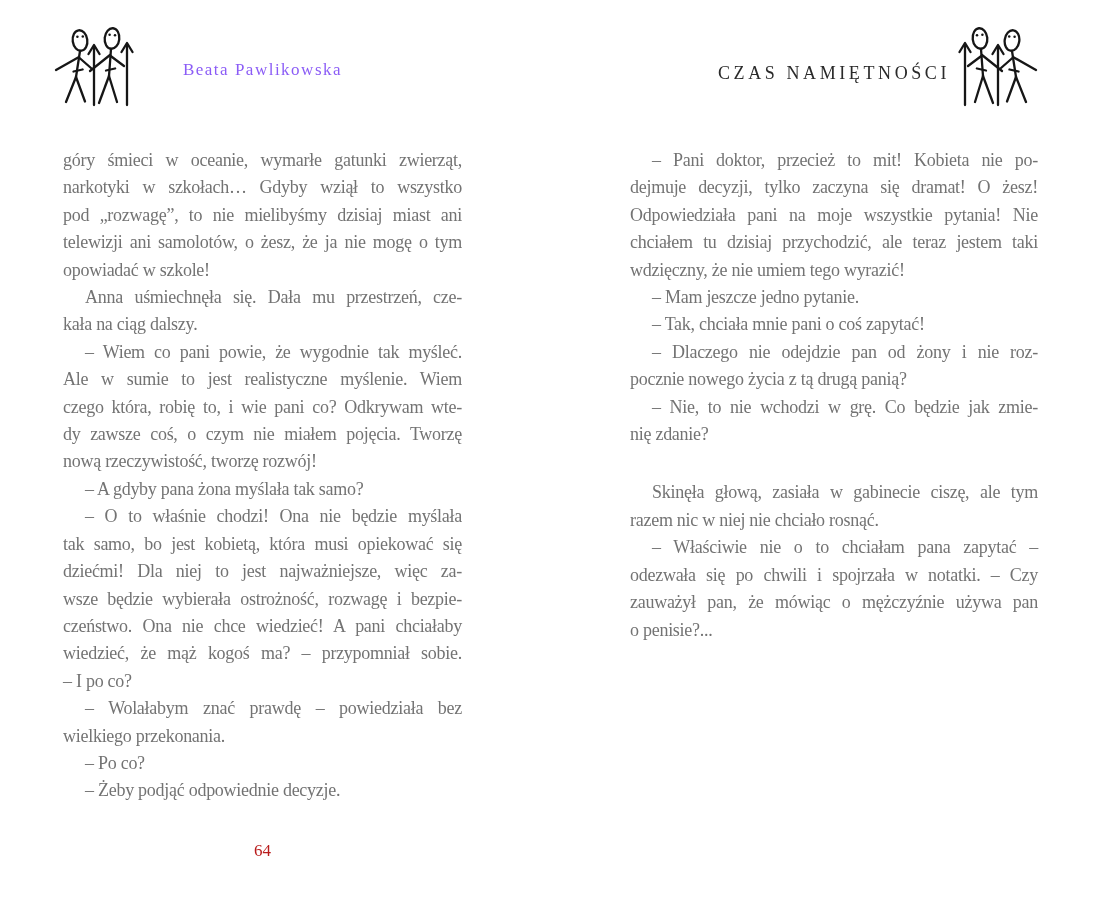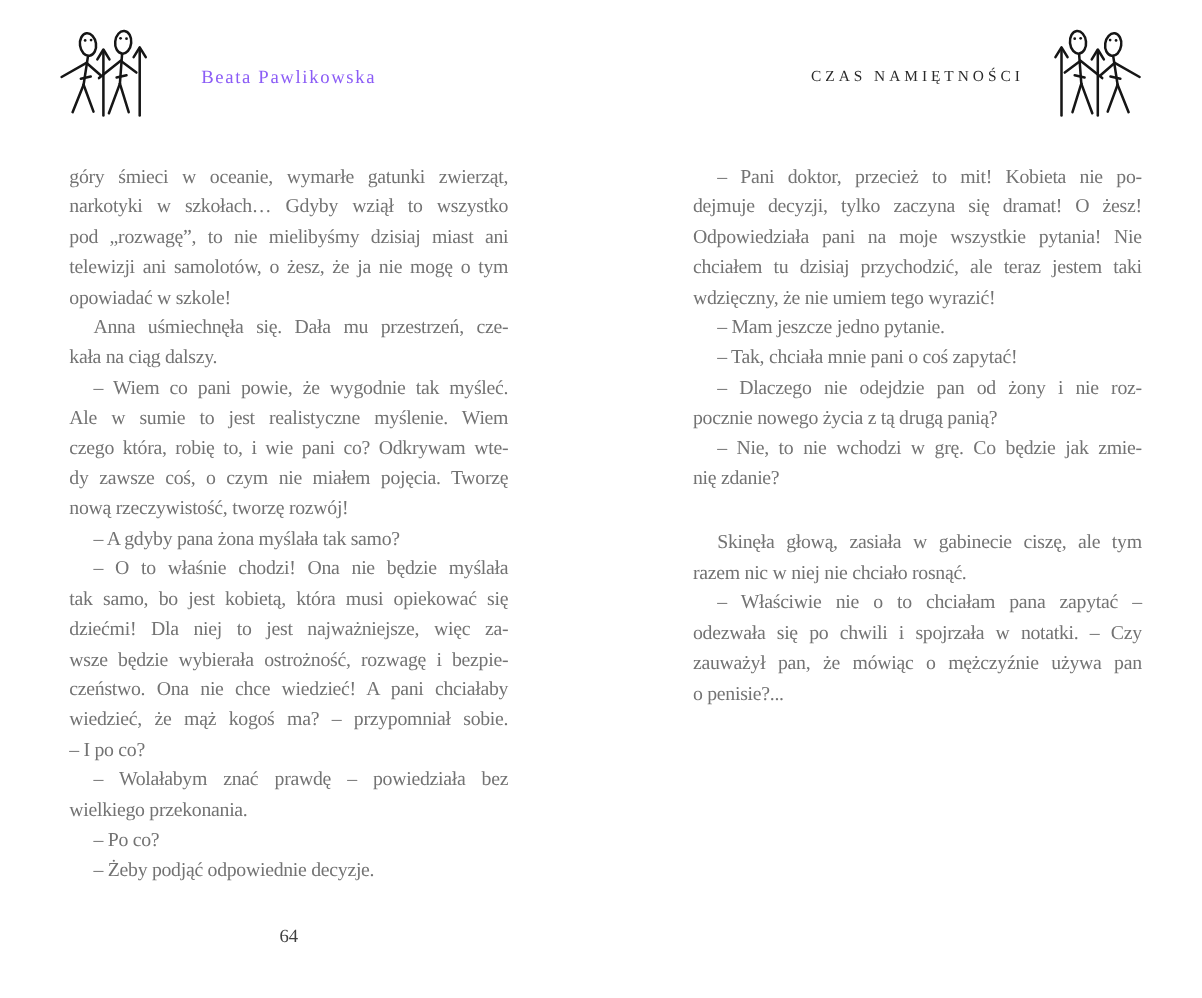--- a/index.html
+++ b/index.html
@@ -35,21 +35,21 @@
     left: 63px;
     width: 399px;
     font-size: 17px;
     letter-spacing: 1.5px;
     color: #8b5cf6;
   }
   .running-head.title {
     left: 630px;
     width: 408px;
     top: 63px;
-    font-size: 14px;
+    font-size: 18px;
     letter-spacing: 3.6px;
     color: #2a2a2a;
   }
   
   .page-col {
     position: absolute;
     top: 147px;
     font-size: 18px;
     line-height: 27.4px;
     letter-spacing: -0.015em;
@@ -66,21 +66,21 @@
   .line.indent { padding-left: 22px; }
   .spacer { height: 31px; }
   
   .page-number {
     position: absolute;
     left: 63px;
     width: 399px;
     top: 841px;
     text-align: center;
     font-size: 17px;
-    color: #404040;
+    color: #b91c1c;
   }
   svg .stroke {
     fill: none;
     stroke: #161616;
     stroke-width: 2.3;
     stroke-linecap: round;
     stroke-linejoin: round;
   }
   svg .dot { fill: #161616; stroke: none; }
 </style>

